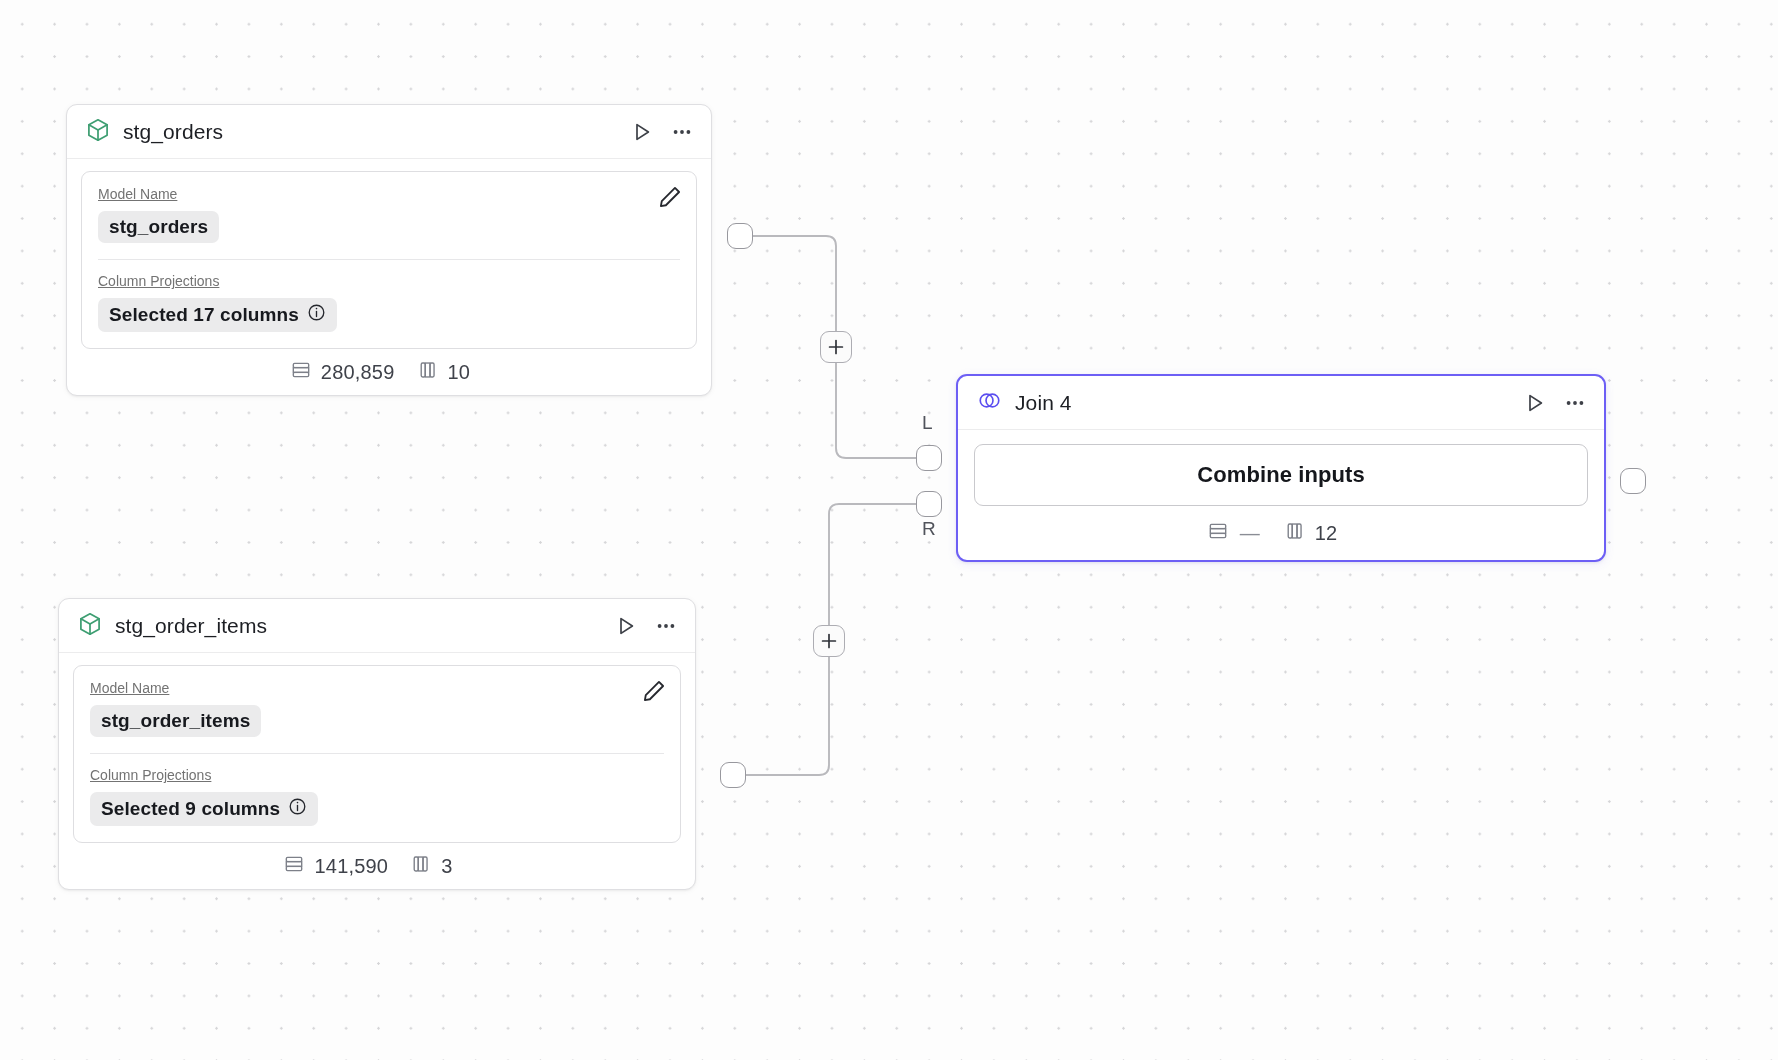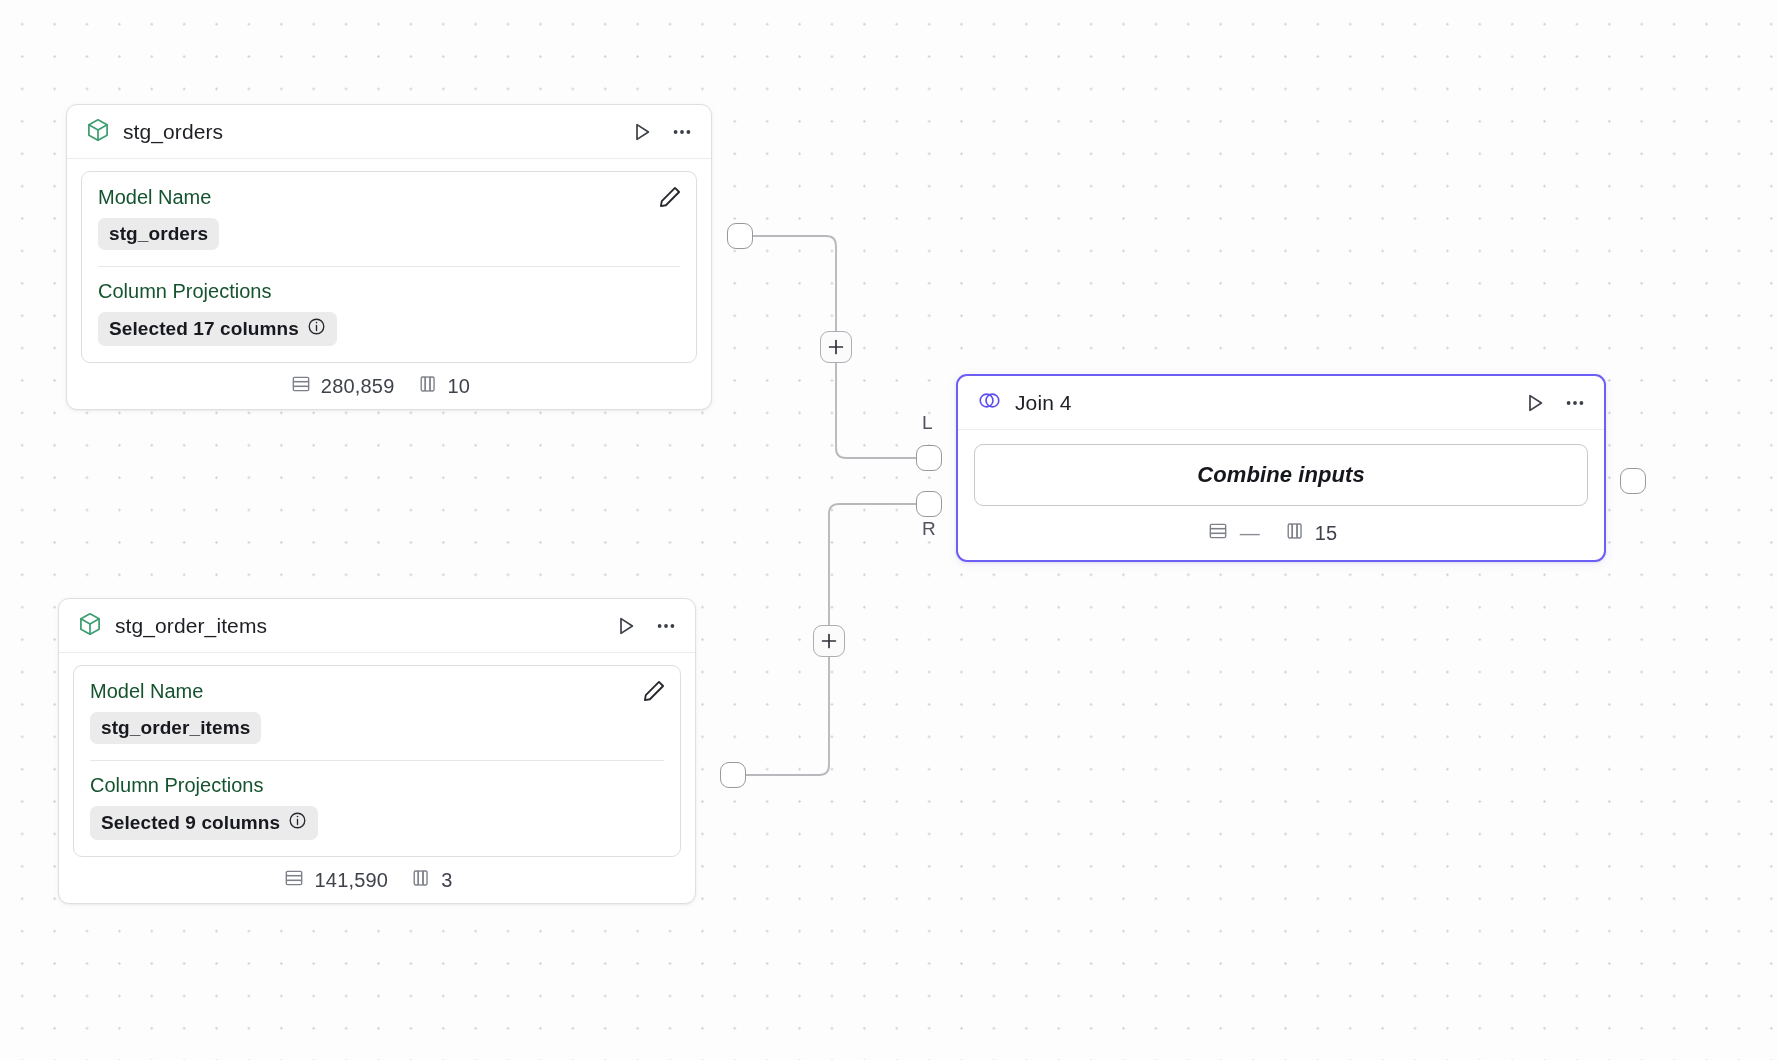--- a/index.html
+++ b/index.html
@@ -73,23 +73,24 @@
 
   
   .node-body { padding: 12px 14px 0 14px; }
   .panel {
     border: 1px solid #dedee1;
     border-radius: 9px;
     padding: 14px 16px 16px 16px;
     position: relative;
   }
   .field-label {
-    font-size: 20px;
-    color: #14532d;
+    font-size: 14px;
+    color: #737373;
     margin-bottom: 9px;
+    text-decoration: underline;
   }
   .chip {
     display: inline-flex;
     align-items: center;
     gap: 8px;
     background: #ebebec;
     border-radius: 7px;
     padding: 5px 11px;
     font-size: 19px;
     color: #17191e;
@@ -114,21 +115,20 @@
     height: 62px;
     border: 1px solid #c9c9cd;
     border-radius: 9px;
     background: #ffffff;
     font-family: inherit;
     font-size: 22px;
     font-weight: 700;
     color: #15171c;
     letter-spacing: 0.1px;
     cursor: pointer;
-    font-style: italic;
   }
 
   
   .node-footer {
     display: flex;
     align-items: center;
     justify-content: center;
     gap: 9px;
     height: 46px;
     padding: 0 18px 0 0;
@@ -393,21 +393,21 @@
         <span class="stat-dash">—</span>
       </span>
       <span class="stat">
         <span>
           <svg width="22" height="22" viewBox="0 0 24 24" fill="none" stroke="#7d8089" stroke-width="1.5">
             <rect x="4.6" y="4.4" width="4.4" height="15.2" rx="1.5"></rect>
             <rect x="9" y="4.4" width="5.2" height="15.2"></rect>
             <rect x="14.2" y="4.4" width="4.4" height="15.2" rx="1.5"></rect>
           </svg>
         </span>
-        <span class="stat-val">15</span>
+        <span class="stat-val">12</span>
       </span>
     </div>
   </div>
 
   <div class="port" style="left:916px; top:445px;"></div>
   <span class="port-label" style="left:922px; top:412px;">L</span>
 
   <div class="port" style="left:916px; top:491px;"></div>
   <span class="port-label" style="left:922px; top:518px;">R</span>
 

